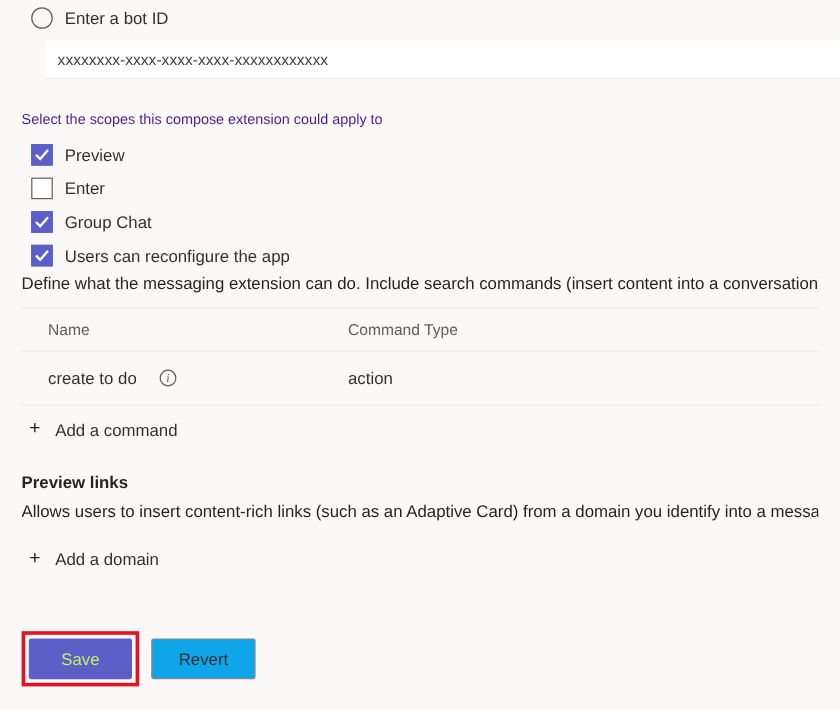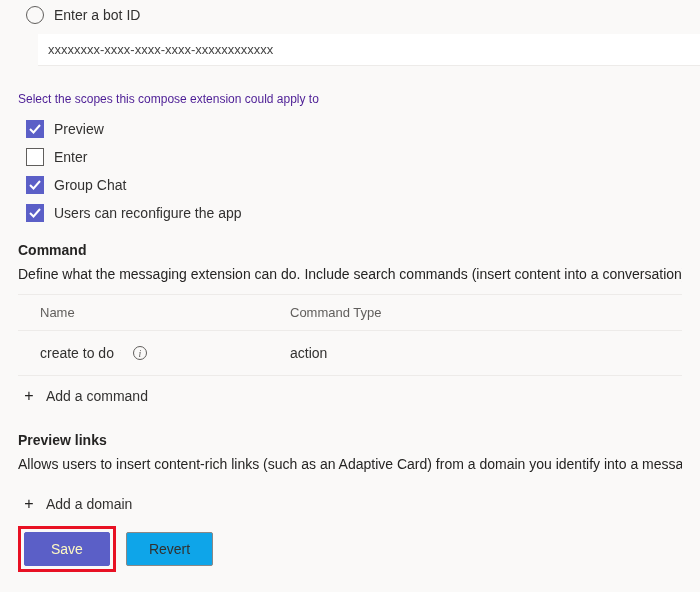--- a/index.html
+++ b/index.html
@@ -77,21 +77,21 @@
   .highlight-box {
     border: 3px solid #e81123; padding: 3px;
   }
   .btn {
     font-family: inherit; font-size: 14px;
     padding: 8px 22px; border: 1px solid #8a8886;
     background: #0ea5e9; color: #323130; cursor: pointer;
     border-radius: 2px;
   }
   .btn.primary {
-    background: #5b5fc7; border-color: #5b5fc7; color: #fef9c3;
+    background: #5b5fc7; border-color: #5b5fc7; color: #bef264;
     padding: 8px 26px;
   }
 </style>
 </head>
 <body>
 
 <div class="container">
 
   <div class="radio-row">
     <span class="radio-outer"></span>
@@ -130,21 +130,20 @@
 
   <div class="check-row">
     <span class="checkbox checked">
       <svg viewBox="0 0 12 12">
           <path d="M1 6 L4.5 9.5 L11 2" stroke="#fff" stroke-width="2" fill="none"></path>
         </svg>
     </span>
     <span class="check-label">Users can reconfigure the app</span>
   </div>
 
-  <div class="section-title">Command</div>
   <div class="section-desc">Define what the messaging extension can do. Include search commands (insert content into a conversation), action commands (a</div>
 
   <div class="table">
     <div class="thead">
       <div class="col-name">Name</div>
       <div class="col-type">Command Type</div>
     </div>
     <div class="trow">
       <div class="col-name">
         <span>create to do</span>

